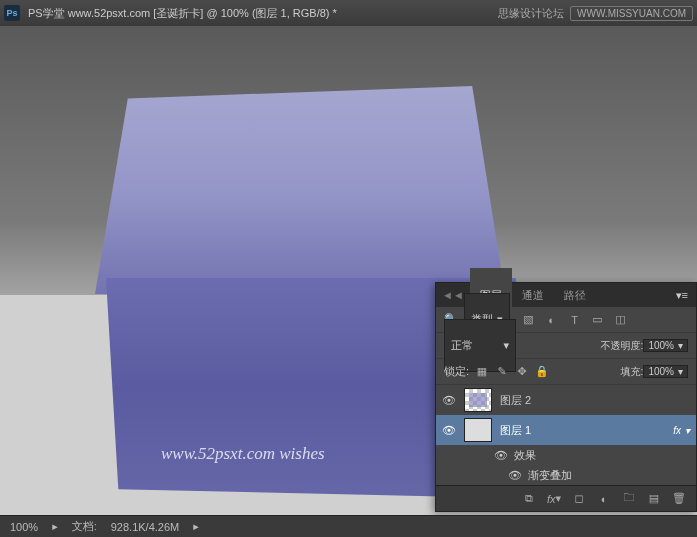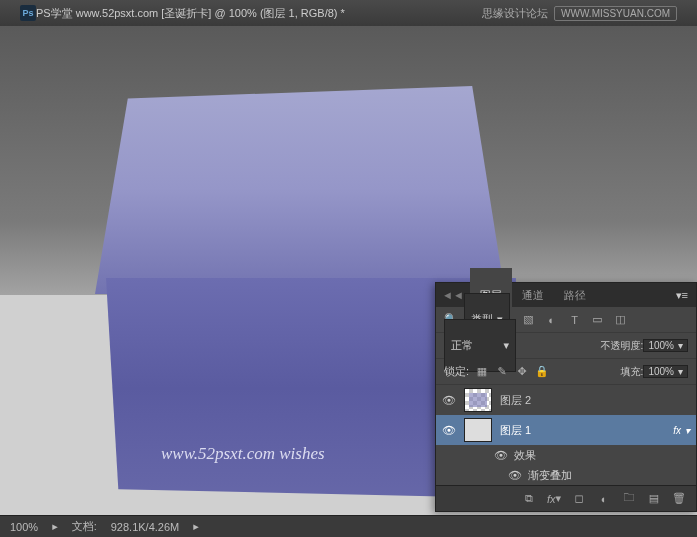--- a/index.html
+++ b/index.html
@@ -1,17 +1,17 @@
 <!DOCTYPE html>
 <html><head>
 <meta charset="utf-8">
 <style>
 * { margin: 0; padding: 0; box-sizing: border-box; font-family: "Microsoft YaHei", sans-serif; }
 body { background: #535353; width: 697px; height: 537px; overflow: hidden; position: relative; }
-.titlebar { height: 26px; background: linear-gradient(#4a4a4a, #3a3a3a); display: flex; align-items: center; padding: 0 20px; color: #ccc; font-size: 11px; }
+.titlebar { height: 26px; background: linear-gradient(#4a4a4a, #3a3a3a); display: flex; align-items: center; padding: 0 4px; color: #ccc; font-size: 11px; gap: 8px; }
 .ps-logo { width: 16px; height: 16px; background: #1a2d3f; display: flex; align-items: center; justify-content: center; font-size: 9px; color: #6aa8d8; font-weight: bold; border-radius: 2px; }
 .wm-right { margin-left: auto; display: flex; align-items: flex-end; gap: 6px; font-size: 11px; color: #aaa; }
 .wm-box { padding: 1px 6px; border: 1px solid #777; border-radius: 2px; font-size: 10px; }
 .canvas { position: absolute; top: 26px; left: 0; right: 0; bottom: 22px; background: linear-gradient(#5a5a5a 0%, #7a7a7a 40%, #b0b0b0 60%, #d8d8d8 100%); overflow: hidden; }
 .snow { position: absolute; top: 55%; left: 0; right: 0; bottom: 0; background: #d0d0d0; }
 .card { position: absolute; top: 60px; left: 95px; width: 410px; height: 400px; }
 .card-back { position: absolute; top: 0; left: 0; width: 100%; height: 52%; background: linear-gradient(180deg, #a5a7d0 0%, #9596c8 50%, #7273b0 100%); clip-path: polygon(8% 6%, 92% 0%, 100% 100%, 0% 100%); }
 .card-front { position: absolute; top: 48%; left: 11px; width: 100%; height: 55%; background: linear-gradient(180deg, #6c6db0 0%, #5a5ba0 50%, #6667a8 100%); clip-path: polygon(0% 0%, 100% 0%, 98% 100%, 3% 96%); display: flex; flex-direction: column; justify-content: flex-end; padding: 0 40px 28px 55px; color: #dcdcf0; }
 .card-txt1 { font-style: italic; font-size: 17px; font-family: cursive; margin-bottom: 6px; }
 .card-txt2 { font-weight: bold; font-size: 22px; letter-spacing: 2px; }

